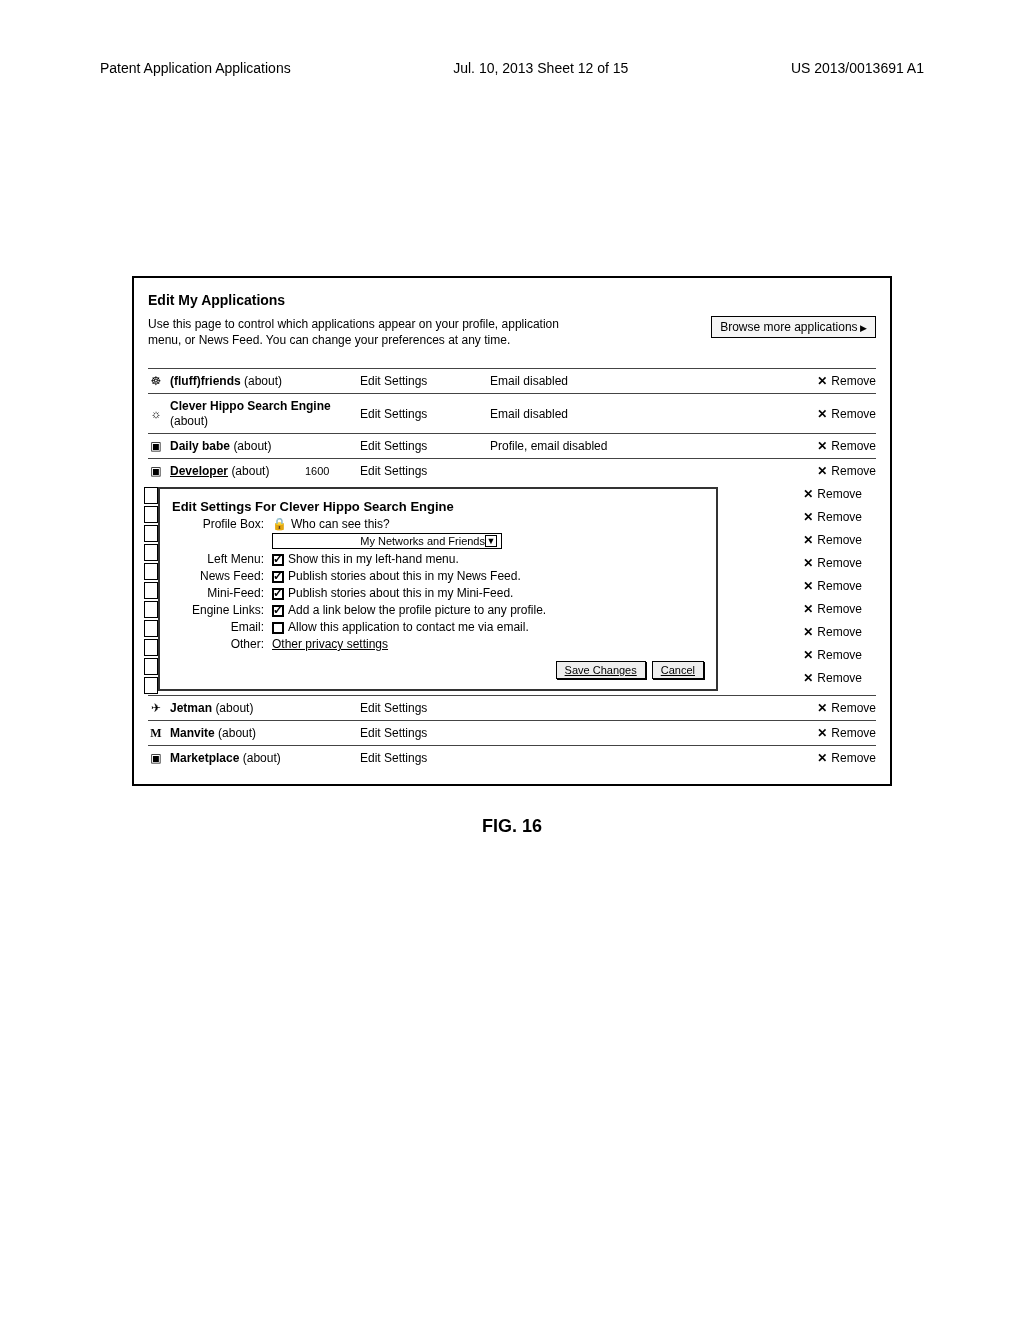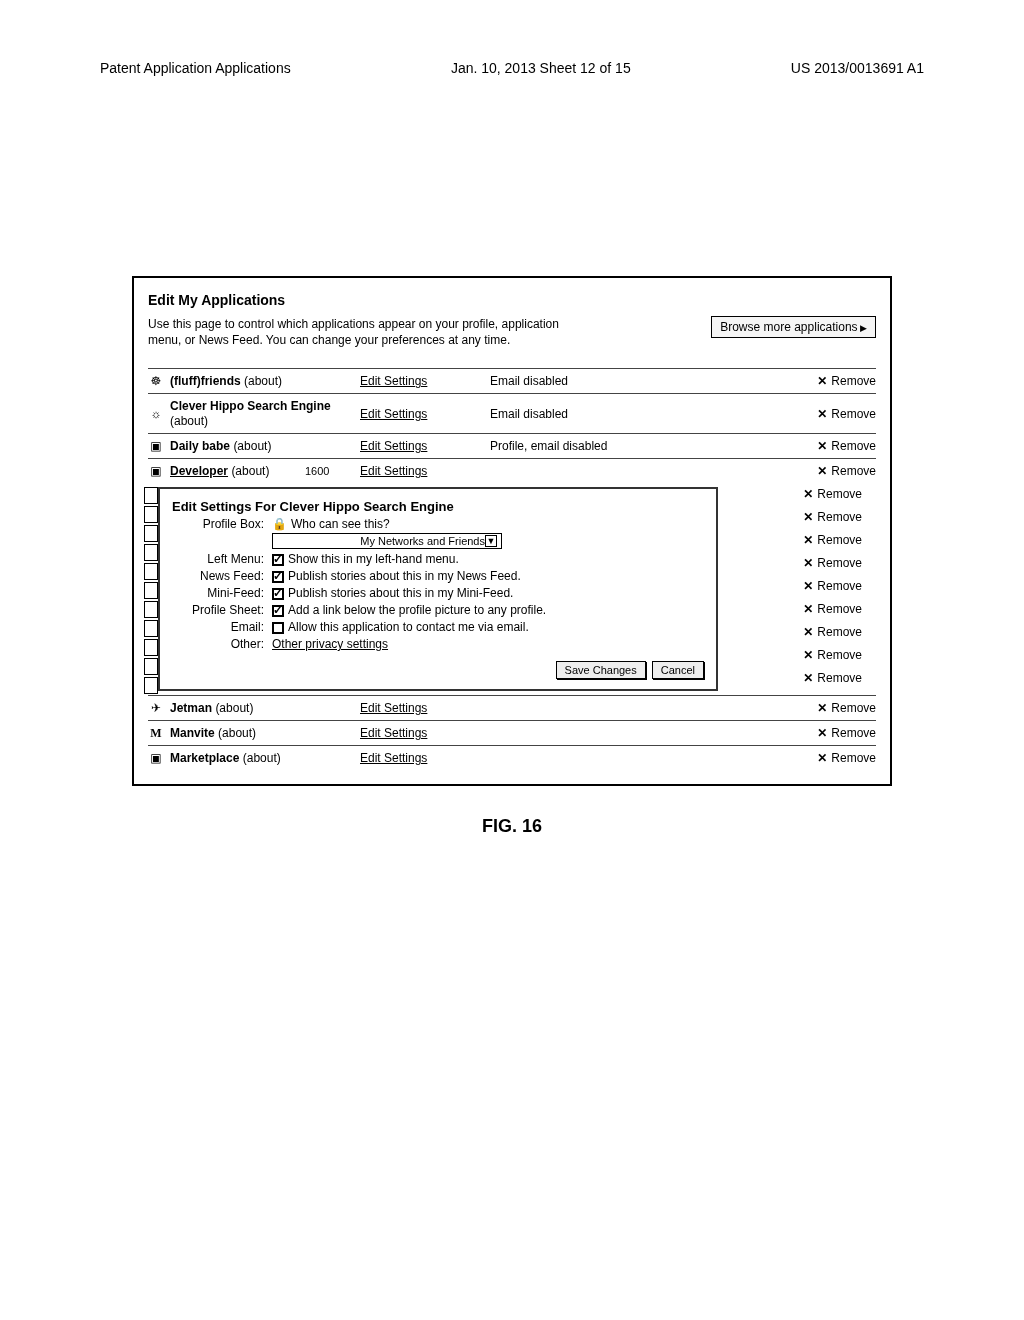--- a/index.html
+++ b/index.html
@@ -9,54 +9,54 @@
     .main-box { border: 2px solid #000; padding: 14px; width: 760px; margin: 0 auto; position: relative; }
     .section-title { font-weight: bold; font-size: 14px; margin-bottom: 8px; }
     .intro-row { display: flex; justify-content: space-between; align-items: flex-start; margin-bottom: 20px; }
     .intro-text { font-size: 12px; width: 440px; line-height: 1.35; }
     .browse-btn { border: 1px solid #000; padding: 3px 8px; font-size: 12px; background: #f5f5f5; cursor: pointer; text-align: right; }
     .browse-btn::after { content: " ▶"; font-size: 9px; }
     .app-row { display: flex; align-items: center; border-top: 1px solid #444; padding: 5px 0; font-size: 12px; }
     .app-icon { width: 16px; height: 14px; margin-right: 6px; display: inline-flex; align-items: center; justify-content: center; }
     .app-name { width: 190px; }
     .app-name .bold { font-weight: bold; }
-    .edit-link { width: 130px; text-decoration: underline; cursor: pointer; }
+    .edit-link { width: 130px; cursor: pointer; }
     .status { width: 180px; }
     .remove-cell { margin-left: auto; display: flex; align-items: center; gap: 4px; cursor: pointer; }
     .remove-x { font-weight: bold; }
     .callout-link { position: absolute; left: 157px; font-size: 11px; }
     .settings-panel { border: 2px solid #333; background: #fff; margin: 4px 0 4px 10px; width: 560px; padding: 10px 12px; position: relative; z-index: 2; }
     .panel-title { font-weight: bold; font-size: 13px; }
     .setting-line { display: flex; align-items: flex-start; font-size: 12px; margin: 3px 0; }
     .setting-label { width: 100px; text-align: right; padding-right: 8px; }
     .setting-body { flex: 1; }
     .select-row { display: flex; align-items: center; gap: 4px; }
     .lock-icon { font-size: 12px; }
     .dropdown { border: 1px solid #000; padding: 1px 4px; font-size: 11px; width: 230px; display: flex; justify-content: flex-end; margin-top: 2px; }
     .dropdown-arrow { border: 1px solid #000; width: 12px; text-align: center; font-size: 9px; }
     .cb { width: 12px; height: 12px; border: 2px solid #000; display: inline-block; margin-right: 4px; position: relative; vertical-align: middle; }
     .cb.checked::after { content: "✓"; position: absolute; top: -4px; left: -1px; font-size: 12px; font-weight: bold; }
-    .panel-buttons { display: flex; justify-content: flex-end; gap: 6px; margin-top: 10px; }
+    .panel-buttons { display: flex; justify-content: flex-end; gap: 6px; margin-top: 10px; text-decoration: underline; }
     .btn { border: 1px solid #000; padding: 2px 8px; font-size: 11px; background: #eee; box-shadow: 1px 1px 0 #000; cursor: pointer; }
     .left-icons { position: absolute; left: -4px; top: 0; display: flex; flex-direction: column; gap: 2px; }
     .tiny-icon { width: 14px; height: 17px; border: 1px solid #000; font-size: 8px; text-align: center; }
     .panel-wrap { position: relative; }
     .remove-column { position: absolute; right: 14px; top: 0; display: flex; flex-direction: column; gap: 9px; }
     .remove-column .remove-cell { font-size: 12px; }
     .fig-caption { text-align: center; font-weight: bold; font-size: 18px; margin-top: 30px; }
     .underline { text-decoration: underline; }
     .two-line { line-height: 1.2; }
   </style>
 </head>
 <body>
 
 <div class="page">
   <div class="header-row">
     <span>Patent Application Applications</span>
-    <span>Jan. 10, 2013  Sheet 12 of 15</span>
+    <span>Jul. 10, 2013  Sheet 12 of 15</span>
     <span>US 2013/0013691 A1</span>
   </div>
 
   <div class="main-box">
     <div class="section-title">Edit My Applications</div>
     <div class="intro-row">
       <div class="intro-text">Use this page to control which applications appear on your profile, application menu, or News Feed. You can change your preferences at any time.</div>
       <button class="browse-btn">Browse more applications</button>
     </div>
 
@@ -182,21 +182,21 @@
         </div>
         <div class="setting-line">
           <span class="setting-label">News Feed:</span>
           <div class="setting-body"><span class="cb checked"></span><span>Publish stories about this in my News Feed.</span></div>
         </div>
         <div class="setting-line">
           <span class="setting-label">Mini-Feed:</span>
           <div class="setting-body"><span class="cb checked"></span><span>Publish stories about this in my Mini-Feed.</span></div>
         </div>
         <div class="setting-line">
-          <span class="setting-label">Profile Sheet:</span>
+          <span class="setting-label">Engine Links:</span>
           <div class="setting-body"><span class="cb checked"></span><span>Add a link below the profile picture to any profile.</span></div>
         </div>
         <div class="setting-line">
           <span class="setting-label">Email:</span>
           <div class="setting-body"><span class="cb"></span><span>Allow this application to contact me via email.</span></div>
         </div>
         <div class="setting-line">
           <span class="setting-label">Other:</span>
           <div class="setting-body"><span class="underline">Other privacy settings</span></div>
         </div>

